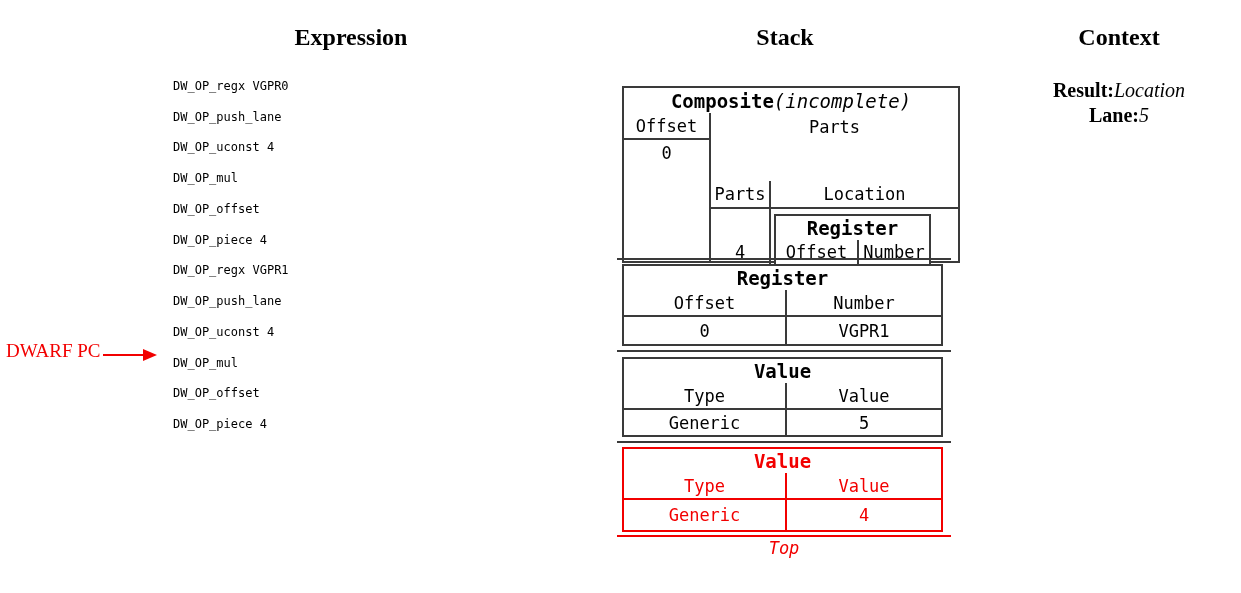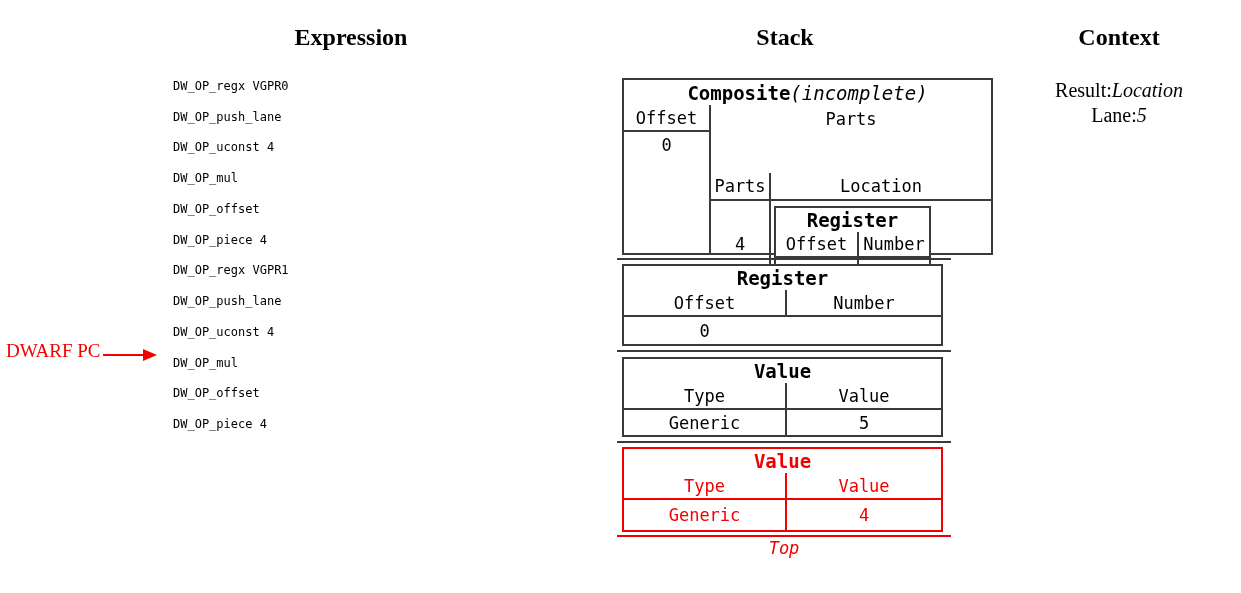--- a/index.html
+++ b/index.html
@@ -29,21 +29,21 @@
   .tbl{position:absolute;border:2px solid var(--ln);box-sizing:border-box;background:#fff;font-size:17px;}
   .tbl-title{display:flex;align-items:center;justify-content:center;white-space:nowrap;}
   .t-bold{font-weight:bold;font-size:19px;}
   .t-note{font-style:italic;font-size:19px;}
   .cell{display:flex;align-items:center;justify-content:center;white-space:nowrap;box-sizing:border-box;}
   .head{}
   .bb{border-bottom:2px solid var(--ln);}
   .bl{border-left:2px solid var(--ln);}
 
   
-  .composite{left:622px;top:78px;width:371px;height:177px;}
+  .composite{left:622px;top:86px;width:338px;height:177px;}
   .composite .tbl-title{height:25px;}
   .comp-body{display:flex;height:calc(100% - 25px);}
   .comp-offset-col{width:87px;border-right:2px solid var(--ln);box-sizing:border-box;display:flex;flex-direction:column;}
   .comp-offset-head{height:27px;}
   .comp-offset-val{height:25px;}
   .comp-parts{flex:1;display:flex;flex-direction:column;min-width:0;gap:41px;}
   .comp-parts-head{height:27px;}
   .parts-grid{flex:1;display:grid;grid-template-columns:58px 1fr;grid-template-rows:28px 1fr;min-height:0;}
   .loc-cell{box-sizing:border-box;padding:5px 0 0 3px;}
 
@@ -65,21 +65,21 @@
   .sep{position:absolute;left:617px;width:334px;height:2px;background:var(--ln);}
   .sep.s1{top:258px;} .sep.s2{top:350px;} .sep.s3{top:441px;}
   .sep.s4{top:535px;background:var(--red);}
 
   .top-label{position:absolute;left:784px;top:538px;transform:translateX(-50%);
     font-style:italic;font-size:17px;color:var(--red);}
 
   
   .context-block{position:absolute;left:1119px;top:78px;transform:translateX(-50%);
     font-family:"Liberation Serif",serif;font-size:20px;line-height:25px;text-align:center;white-space:nowrap;}
-  .ctx-label{font-weight:normal;}
+  .ctx-label{font-weight:bold;}
   .ctx-value{font-style:italic;}
 </style>
 </head>
 <body>
 
 <div class="canvas">
 
   <div class="col-header" style="left:351px">Expression</div>
   <div class="col-header" style="left:785px">Stack</div>
   <div class="col-header" style="left:1119px">Context</div>
@@ -132,20 +132,21 @@
   <div class="sep s1"></div>
 
   <div class="tbl entry reg-entry">
     <div class="tbl-title">
         <span class="t-bold">Register</span>
       </div>
     <div class="entry-grid">
       <div class="cell head bb">Offset</div>
       <div class="cell head bb bl">Number</div>
       <div class="cell">0</div>
+      <div class="cell bl">VGPR1</div>
     </div>
   </div>
 
   <div class="sep s2"></div>
 
   <div class="tbl entry val-entry">
     <div class="tbl-title">
         <span class="t-bold">Value</span>
       </div>
     <div class="entry-grid">

